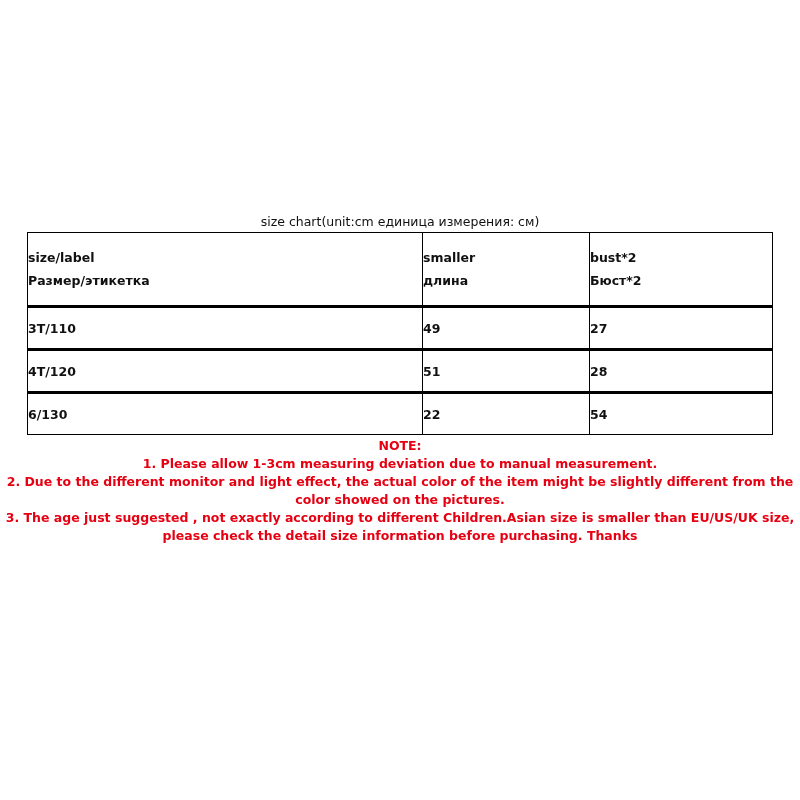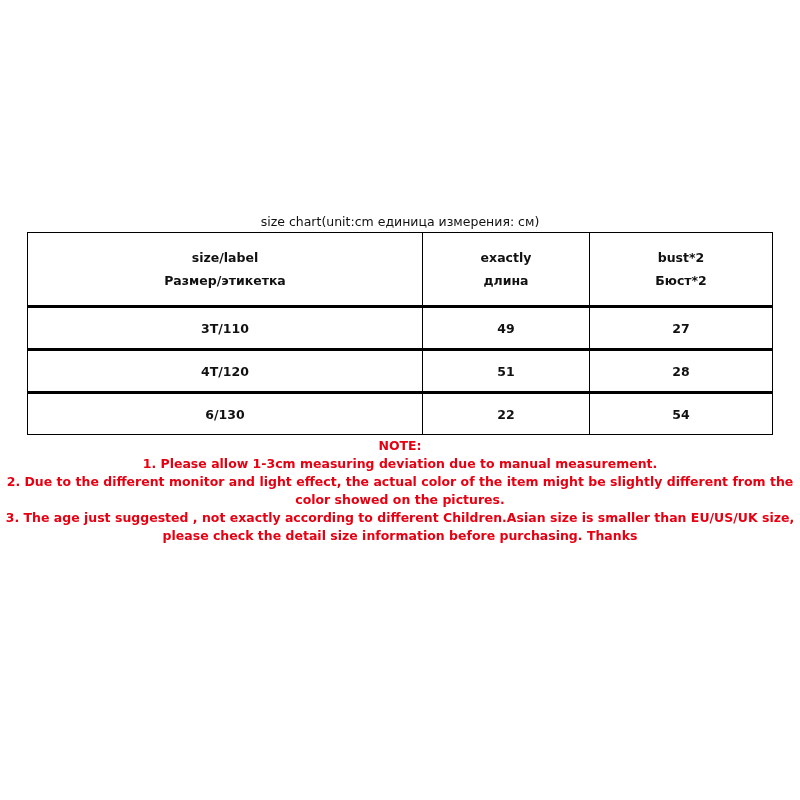--- a/index.html
+++ b/index.html
@@ -9,21 +9,21 @@
   }
   .caption {
     position: absolute; left: 0; top: 214px; width: 800px; text-align: center;
     font-size: 12.5px; color: #111; line-height: 16px;
   }
   .size-table {
     position: absolute; left: 27px; top: 232px; width: 745px; height: 203px;
     border-collapse: collapse; table-layout: fixed;
   }
   .size-table td {
-    border: 1.5px solid #000; text-align: center; vertical-align: middle;
+    border: 1.5px solid #000; text-align: left; vertical-align: middle;
     font-size: 12.5px; font-weight: bold; color: #111; padding: 0; margin-top: 48px;
   }
   .size-table tr.head td { border-bottom-width: 3px; height: 50px; line-height: 23px; }
   .size-table tr.row td { height: 27px; border-top-width: 3px; }
   .size-table tr.row:first-of-type td { border-top-width: 0; }
   .size-table td.c1 { width: 394px; }
   .size-table td.c2 { width: 166px; }
   .size-table td.c3 { width: 182px; }
   .notes {
     position: absolute; left: -4px; top: 437px; width: 808px; text-align: center;
@@ -37,21 +37,21 @@
 <div class="caption">size chart(unit:cm единица измерения: см)</div>
 
 <table class="size-table">
   <tbody>
       <tr class="head">
     <td class="c1">
       <div>size/label</div>
       <div>Размер/этикетка</div>
     </td>
     <td class="c2">
-      <div>exactly</div>
+      <div>smaller</div>
       <div>длина</div>
     </td>
     <td class="c3">
       <div>bust*2</div>
       <div>Бюст*2</div>
     </td>
   </tr>
   <tr class="row">
     <td>3T/110</td>
     <td>49</td>

